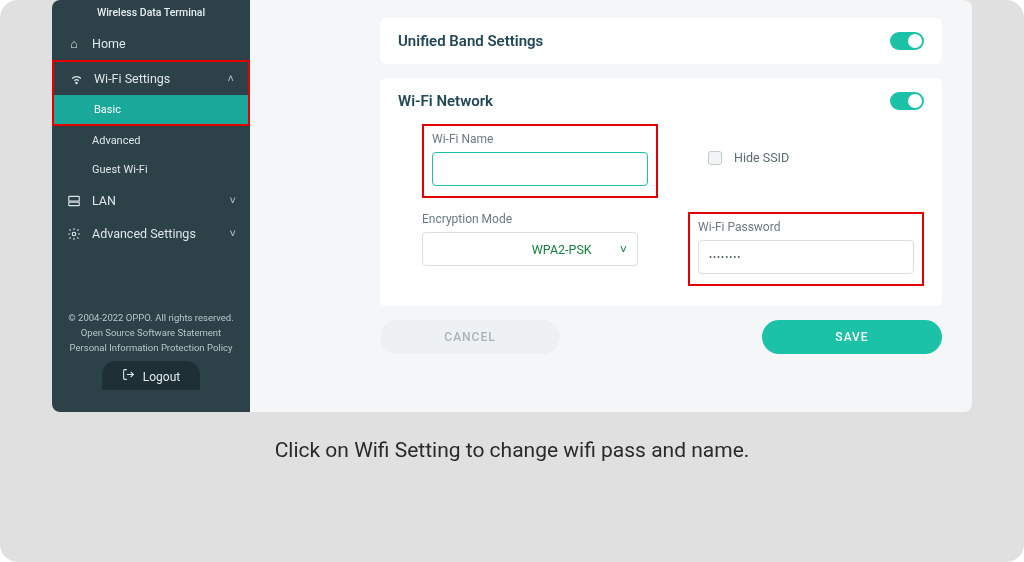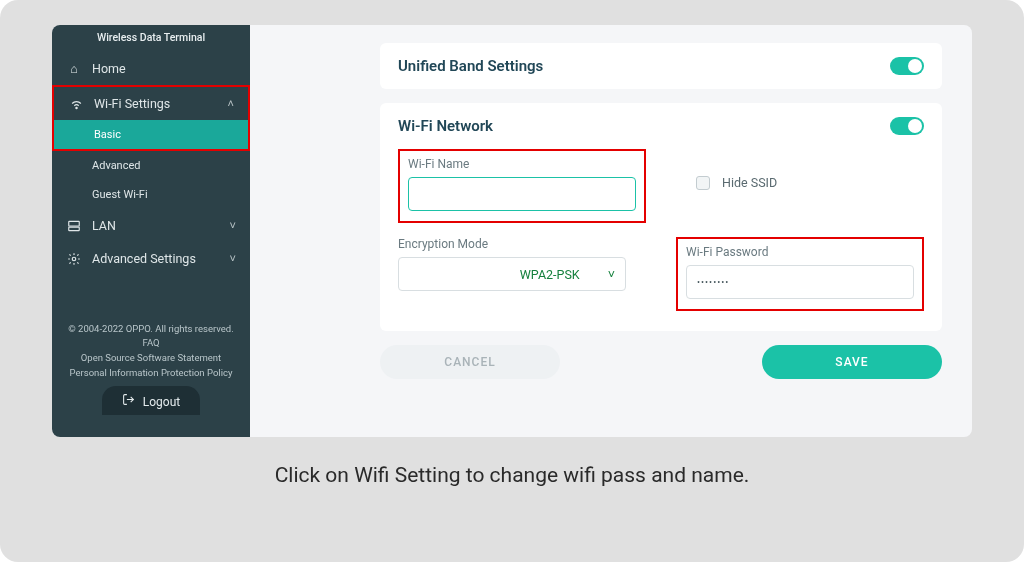--- a/index.html
+++ b/index.html
@@ -8,21 +8,20 @@
   background: #fff;
   width: 1024px;
   height: 562px;
   overflow: hidden;
 }
 .outer-wrap {
   width: 1024px;
   height: 562px;
   background: #e0e0e0;
   border-radius: 18px;
-  padding: 25px;
   position: relative;
 }
 .app {
   width: 920px;
   height: 412px;
   background: #f5f6f8;
   border-radius: 8px;
   overflow: hidden;
   display: flex;
   margin: 0 auto;
@@ -99,21 +98,21 @@
   font-weight: 600;
 }
 .toggle {
   width: 34px; height: 18px; background: #1bc2a7; border-radius: 10px; position: relative;
   cursor: pointer;
 }
 .toggle::after {
   content: ""; position: absolute; width: 14px; height: 14px; background: #fff; border-radius: 50%;
   top: 2px; right: 2px;
 }
-.form-row { display: flex; gap: 50px; margin-top: 14px; }
+.form-row { display: flex; gap: 50px; margin-top: 14px; margin-left: 24px; }
 .field { flex: 1; }
 .field-label { font-size: 12px; color: #6a7a80; margin-bottom: 6px; display: block; }
 .input, .select {
   width: 100%;
   height: 34px;
   border: 1px solid #d8dee1;
   border-radius: 4px;
   padding: 0 10px;
   font-size: 12.5px;
   color: #4a5a60;
@@ -197,21 +196,20 @@
               <circle cx="12" cy="12" r="3"></circle>
               <path d="M12 2v3M12 19v3M4.2 4.2l2.1 2.1M17.7 17.7l2.1 2.1M2 12h3M19 12h3M4.2 19.8l2.1-2.1M17.7 6.3l2.1-2.1"></path>
             </svg>
         </span>
         <span>Advanced Settings</span>
         <span class="chev">˅</span>
       </div>
 
       <div class="footer">
         <div>© 2004-2022 OPPO. All rights reserved.</div>
-        <div class="link">FAQ</div>
         <div class="link">Open Source Software Statement</div>
         <div class="link">Personal Information Protection Policy</div>
         <div style="text-align:center">
           <div class="logout-btn">
             <span>
               <svg width="13" height="13" viewBox="0 0 24 24" fill="none" stroke="#e3eaec" stroke-width="2">
                   <path d="M9 21H5a2 2 0 0 1-2-2V5a2 2 0 0 1 2-2h4"></path>
                   <path d="M16 17l5-5-5-5"></path>
                   <path d="M21 12H9"></path>
                 </svg>

